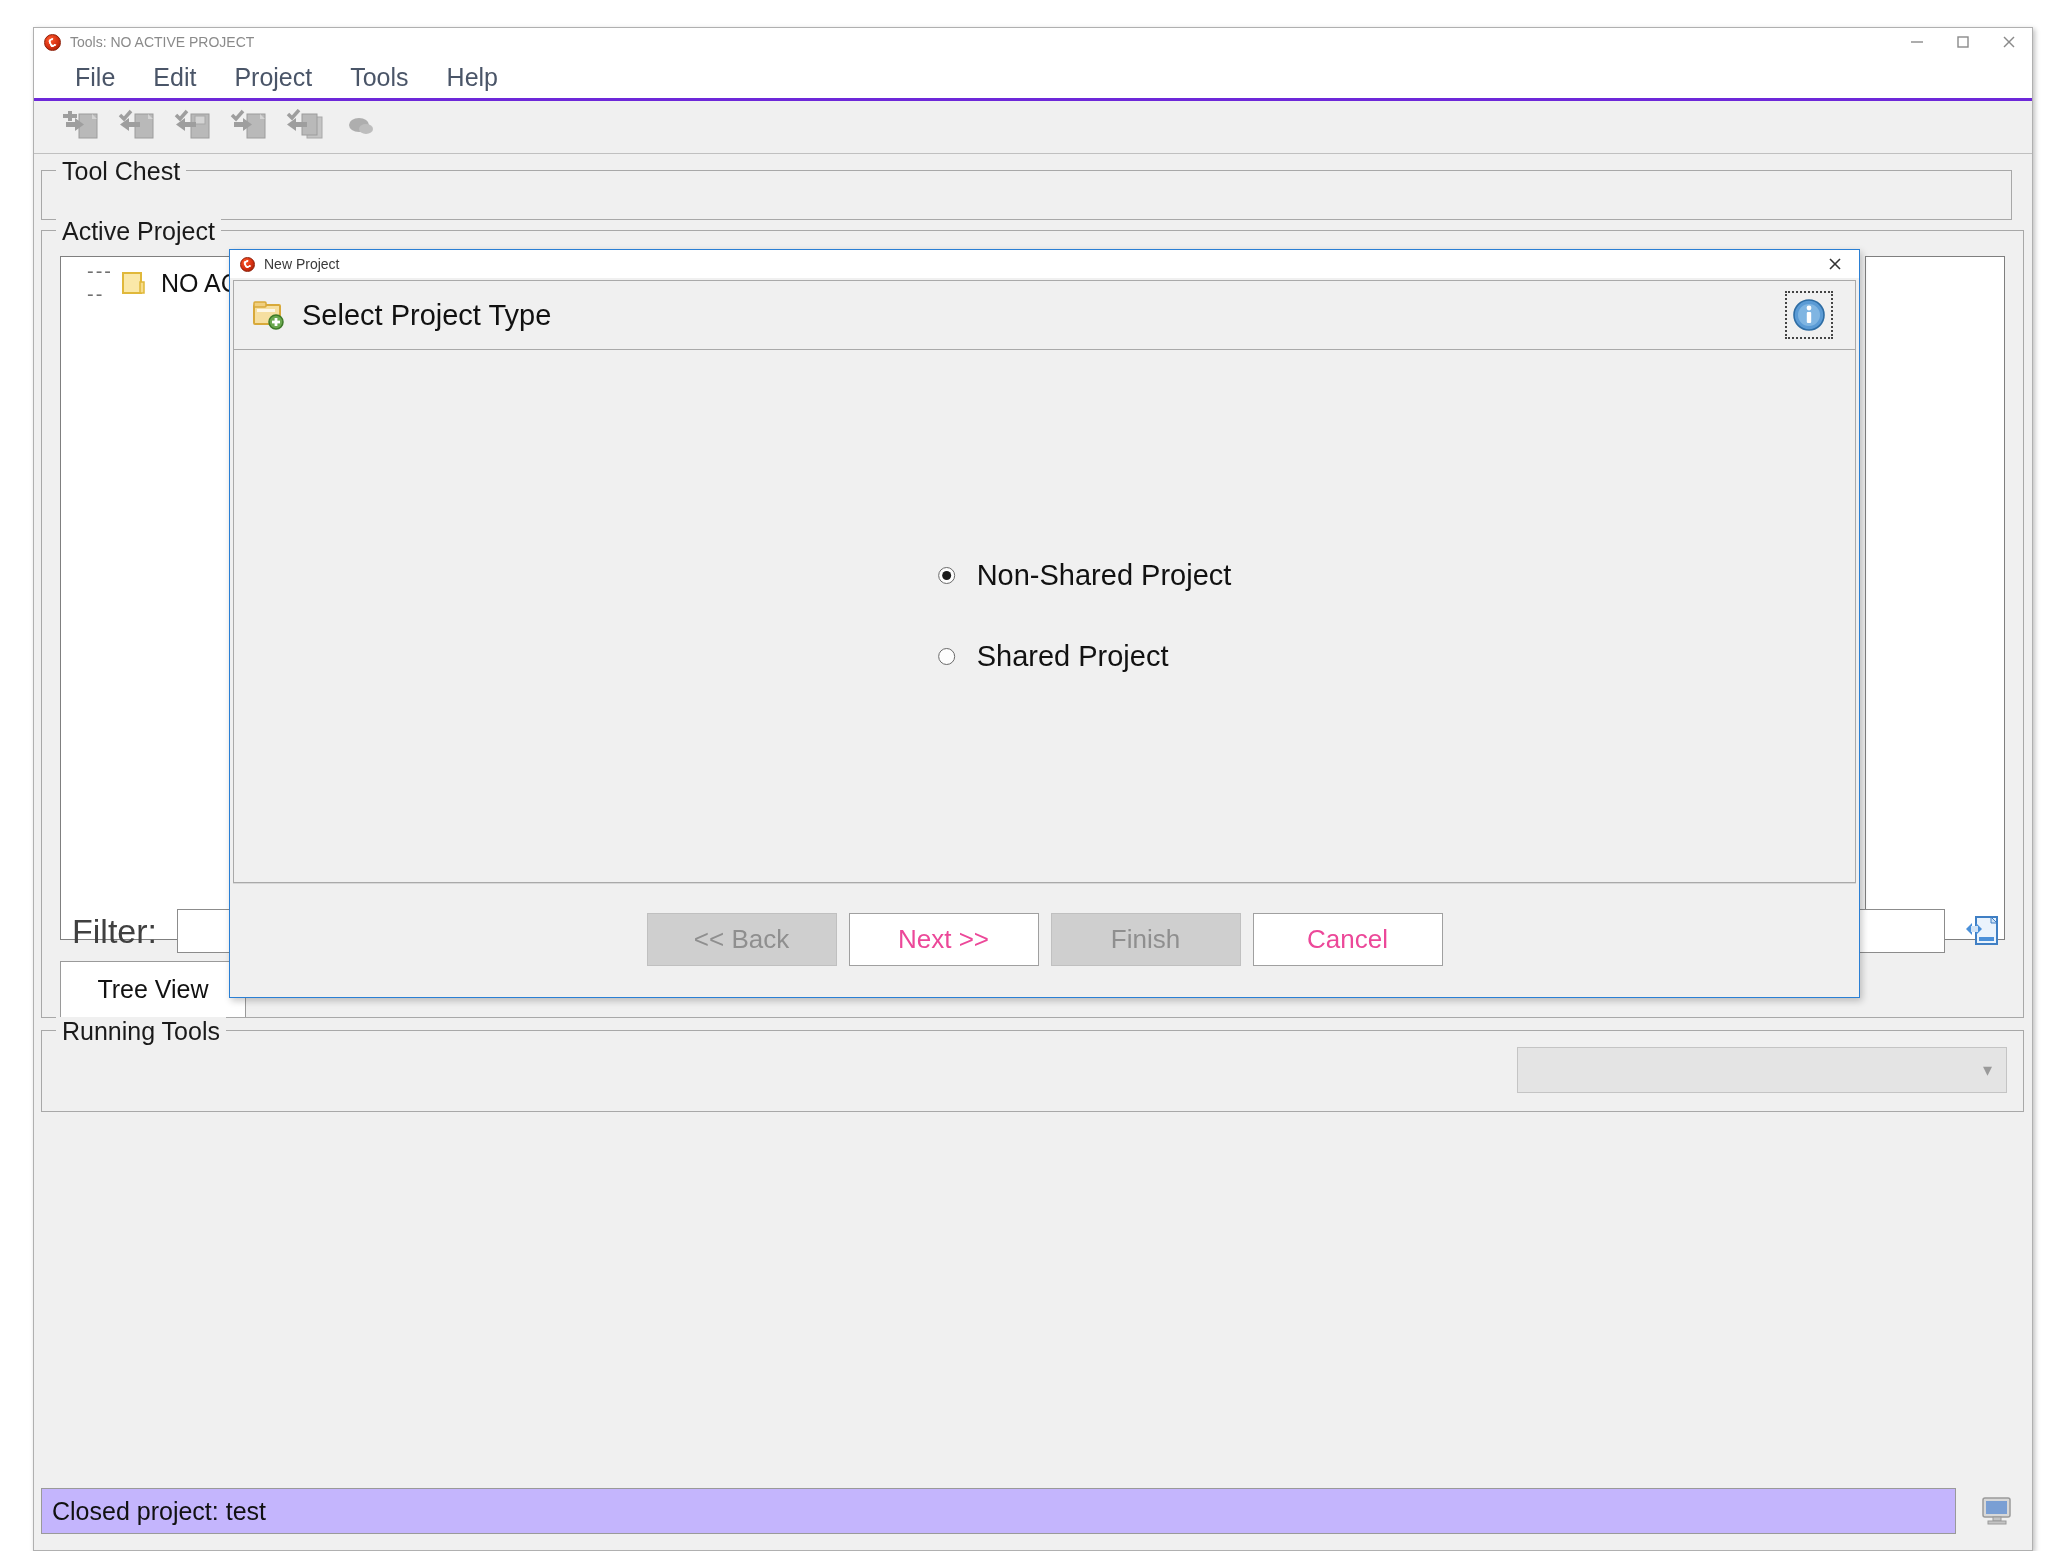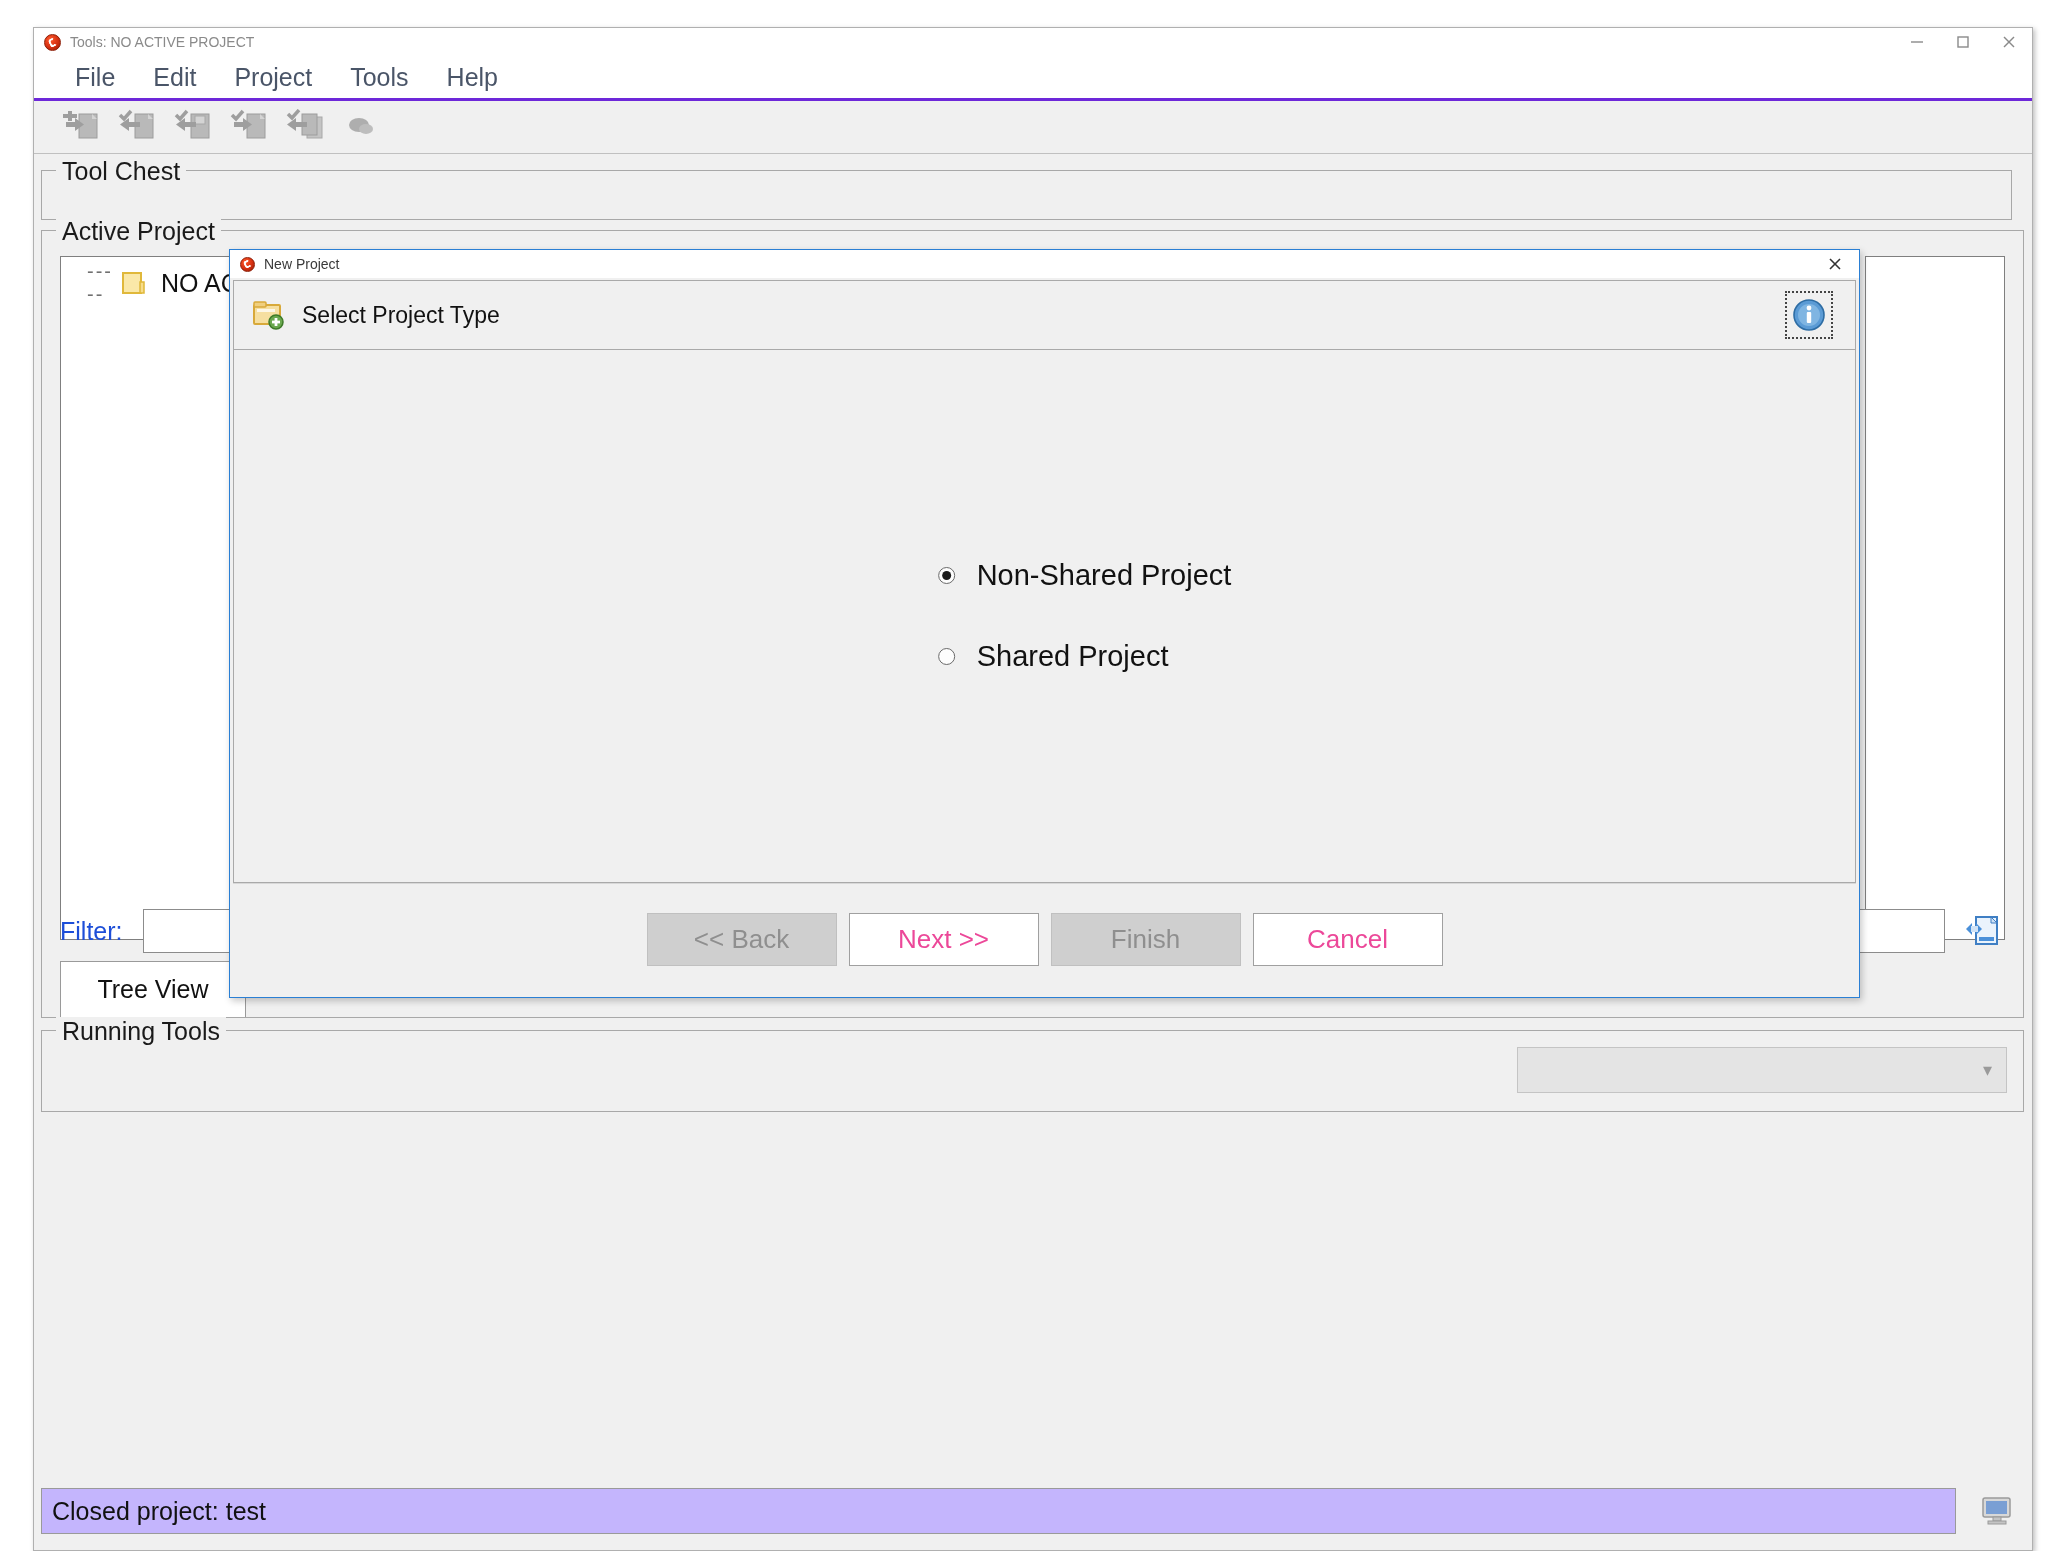--- a/index.html
+++ b/index.html
@@ -138,21 +138,21 @@
     background: #ffffff; border: 1px solid #7f7f7f;
     box-sizing: border-box;
   }
 
   
   #filter-row {
     position: absolute; left: 18px; bottom: 62px;
     right: 18px; height: 48px;
     display: flex; align-items: center;
   }
-  #filter-label { font-size: 25px; color: #1d4ed8; }
+  #filter-label { font-size: 34px; color: #404040; margin-left: 12px; }
   #filter-input {
     margin-left: 20px; flex: 1 1 auto; height: 44px;
     background: #ffffff; border: 1px solid #8c8c8c;
     box-sizing: border-box; font-size: 22px; padding: 0 8px;
     color: #111;
     font-family: "Liberation Sans", sans-serif;
   }
   #filter-icon-btn {
     margin-left: 14px; width: 46px; height: 44px;
     display: flex; align-items: center; justify-content: center;
@@ -239,21 +239,21 @@
     height: 70px; flex: 0 0 auto;
     background: #f0f0f0;
     border: 1px solid #a9a9a9;
     margin: 2px 3px 0 3px;
     display: flex; align-items: center;
     position: relative;
     box-sizing: border-box;
   }
   #dlg-header-icon { margin-left: 18px; width: 34px; height: 30px; flex: 0 0 auto; }
   #dlg-header-title {
-    margin-left: 16px; font-size: 23px; color: #111; white-space: nowrap; text-align: right;
+    margin-left: 16px; font-size: 29px; color: #111; white-space: nowrap; text-align: right;
   }
   #dlg-info-btn {
     position: absolute; right: 22px; top: 50%; transform: translateY(-50%);
     width: 48px; height: 48px;
     display: flex; align-items: center; justify-content: center;
     border: 2px dotted #444;
     box-sizing: border-box;
   }
 
   #dlg-body {

